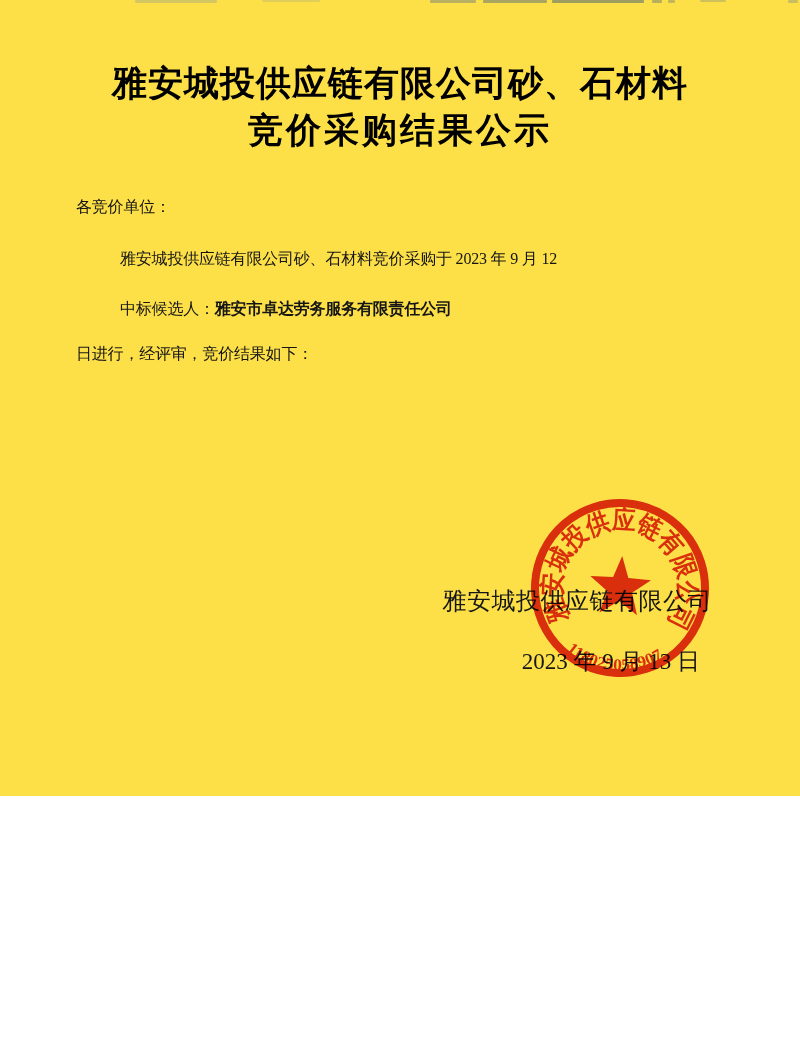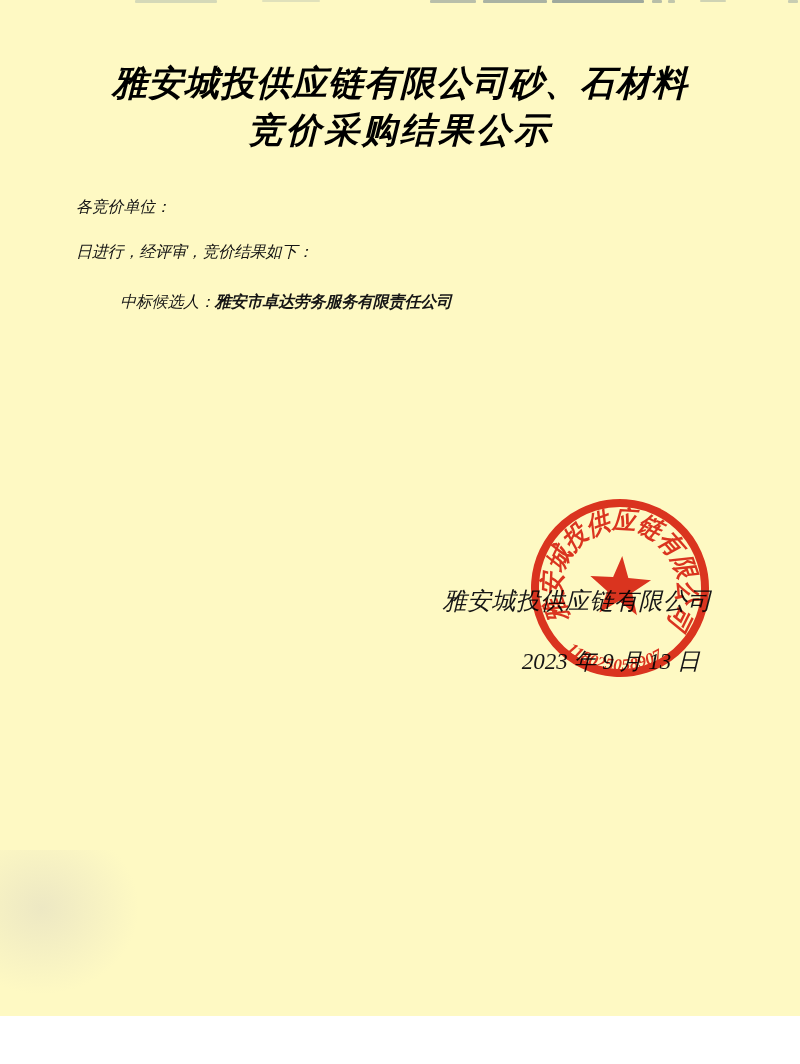--- a/index.html
+++ b/index.html
@@ -1,23 +1,22 @@
 <!DOCTYPE html>
 <html><head>
 <meta charset="utf-8">
 <style>
   html,body{margin:0;padding:0;background:#ffffff;}
   .page{
     position:relative;
-    width:800px;height:1016px;
-    background:#fef9c3;
+    width:800px;height:796px;
+    background:#fde047;
     overflow:hidden;
     font-family:"Liberation Serif", serif;
     color:#141414;
-    font-style:italic;
   }
   
   .artifact{position:absolute;top:0;border-radius:1px;}
   .a1{left:135px;width:82px;height:3px;background:rgba(120,142,160,.30);}
   .a2{left:262px;width:58px;height:2px;background:rgba(120,142,160,.22);}
   .a3{left:430px;width:46px;height:3px;background:rgba(90,112,135,.42);}
   .a4{left:483px;width:64px;height:3px;background:rgba(80,102,128,.48);}
   .a5{left:552px;width:92px;height:3px;background:rgba(70,96,122,.52);}
   .a6{left:652px;width:10px;height:3px;background:rgba(80,102,128,.40);}
   .a7{left:668px;width:7px;height:3px;background:rgba(80,102,128,.35);}
@@ -93,22 +92,23 @@
   <div class="smudge-bottom"></div>
   <div class="smudge-bottom-pink"></div>
 
   <div class="doc-title">
     <div class="title-l1">雅安城投供应链有限公司砂、石材料</div>
     <div class="title-l2">竞价采购结果公示</div>
   </div>
 
   <div class="body-text">
     <div class="line">各竞价单位：</div>
+    <div class="line indent m7">雅安城投供应链有限公司砂、石材料竞价采购于 2023 年 9 月 12</div>
+    <div class="line indent m5"><span>中标候选人：</span><span class="winner-name">雅安市卓达劳务服务有限责任公司</span></div>
     <div class="line">日进行，经评审，竞价结果如下：</div>
-    <div class="line indent m5"><span>中标候选人：</span><span class="winner-name">雅安市卓达劳务服务有限责任公司</span></div>
   </div>
 
   <div class="signature">
     <div class="sig-name">雅安城投供应链有限公司</div>
     <div class="sig-date">2023 年 9 月 13 日</div>
   </div>
 
   <svg class="seal" viewBox="0 0 230 230">
     <g transform="rotate(4 115 115)">
       <circle cx="115" cy="115" r="85" fill="none" stroke-width="8" stroke="#d9281a"></circle>

